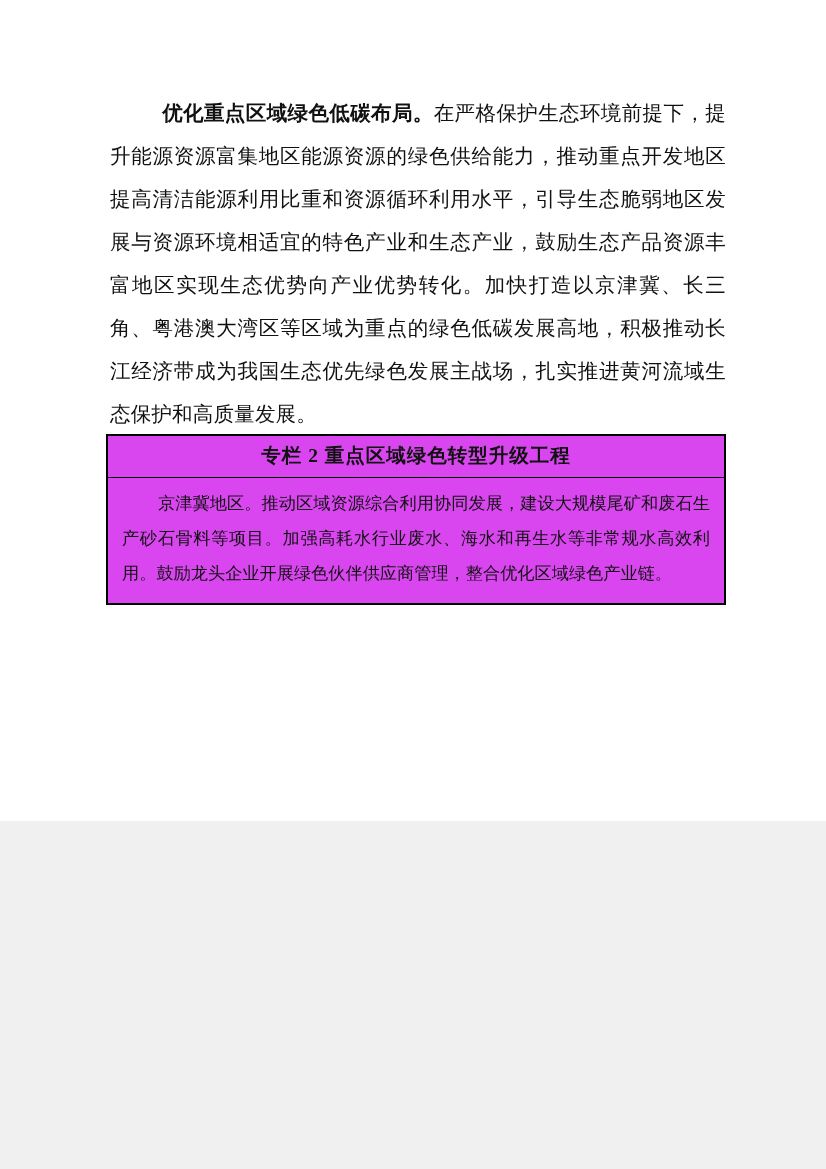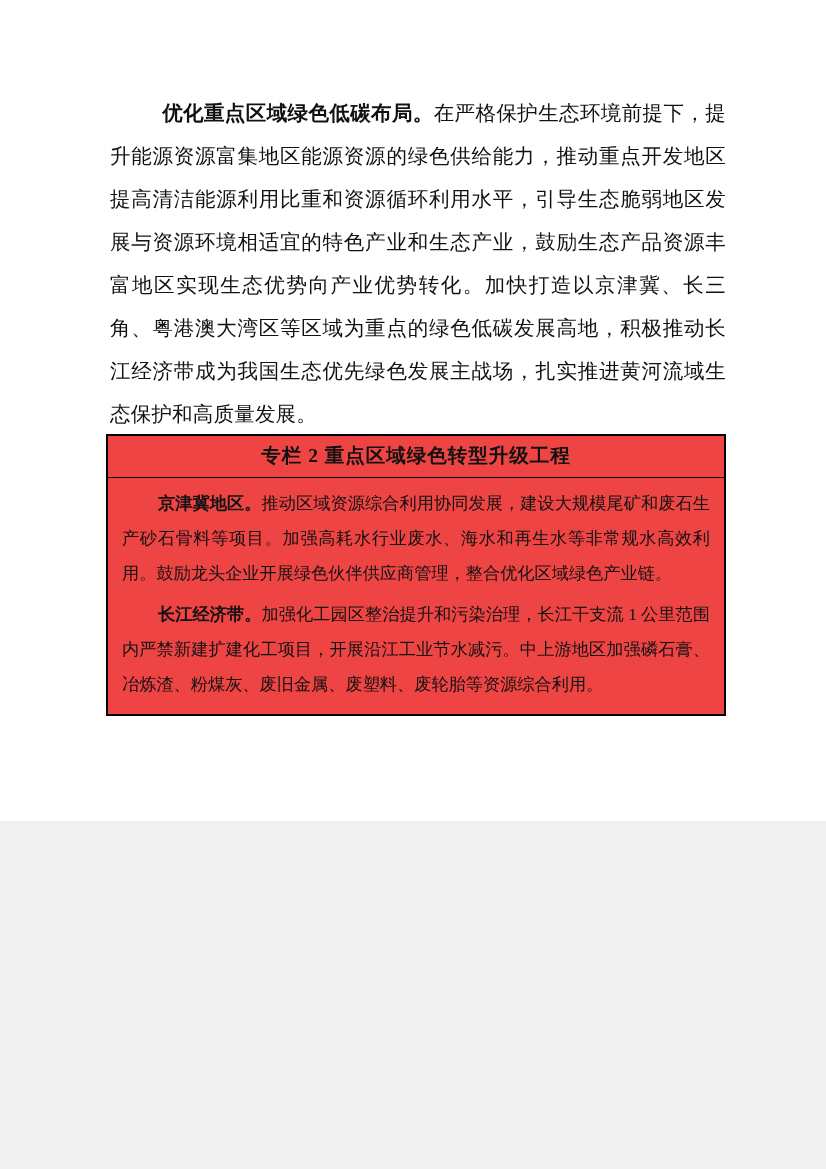--- a/index.html
+++ b/index.html
@@ -41,21 +41,21 @@
   .boxwrap {
     position: absolute;
     left: 106px;
     top: 434px;
     width: 620px;
   }
   .box {
     border: 2px solid #000000;
     box-sizing: border-box;
     width: 100%;
-    background: #ef4444;
+    background: #d946ef;
   }
   .box-title {
     text-align: center;
     font-weight: bold;
     font-size: 19.5px;
     line-height: 36px;
     border-bottom: 1px solid #000000;
     letter-spacing: 1px;
     padding: 2px 0 3px 0;
   }
@@ -67,21 +67,21 @@
     line-height: 35px;
     text-align: justify;
     text-justify: inter-ideograph;
     margin: 0 0 6px 0;
   }
   .item .ind {
     display: inline-block;
     width: 36px;
   }
   .item b {
-    font-weight: bold;
+    font-weight: normal;
   }
   .pagenum {
     position: absolute;
     left: 0;
     right: 0;
     top: 1082px;
     text-align: center;
     font-size: 16px;
     font-family: "Liberation Serif", serif;
   }
@@ -97,21 +97,20 @@
 
   <div class="boxwrap">
     <div class="box">
       <div class="box-title">专栏 2  重点区域绿色转型升级工程</div>
       <div class="box-body">
 
         <p class="item"><span class="ind"></span><b>京津冀地区。</b><span>推动区域资源综合利用协同发展，建设大规模尾矿和废石生产砂石骨料等项目。加强高耗水行业废水、海水和再生水等非常规水高效利用。鼓励龙头企业开展绿色伙伴供应商管理，整合优化区域绿色产业链。</span></p>
 
 
 
-        <p class="item"><span class="ind"></span><b>长江经济带。</b><span>加强化工园区整治提升和污染治理，长江干支流 1 公里范围内严禁新建扩建化工项目，开展沿江工业节水减污。中上游地区加强磷石膏、冶炼渣、粉煤灰、废旧金属、废塑料、废轮胎等资源综合利用。</span></p>
 
 
       </div>
     </div>
   </div>
 
   <div class="pagenum">8</div>
 
 </div>
 

